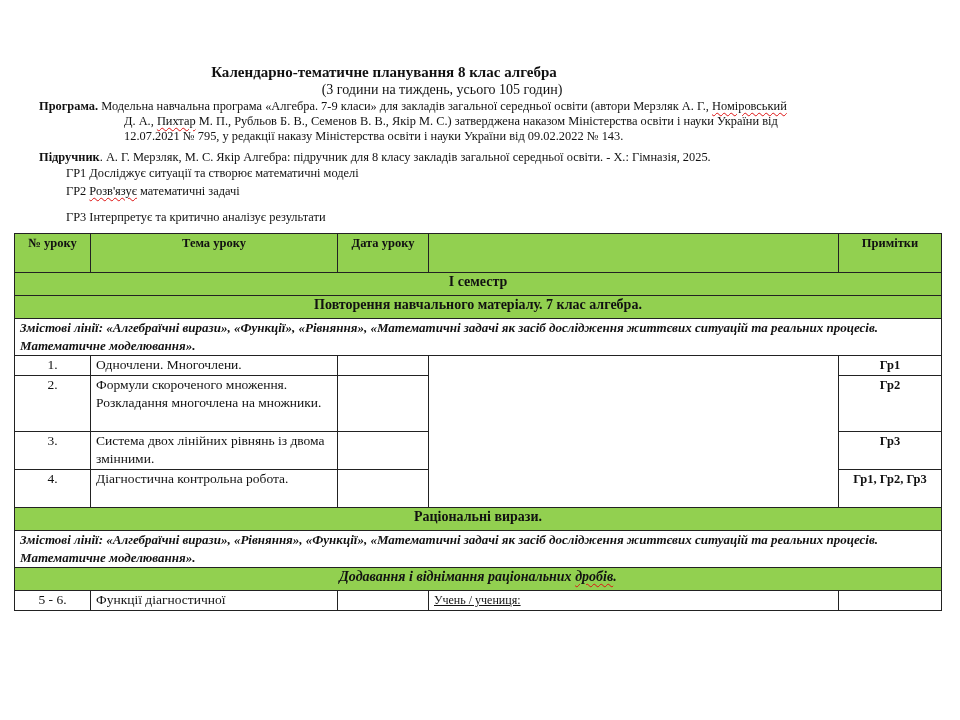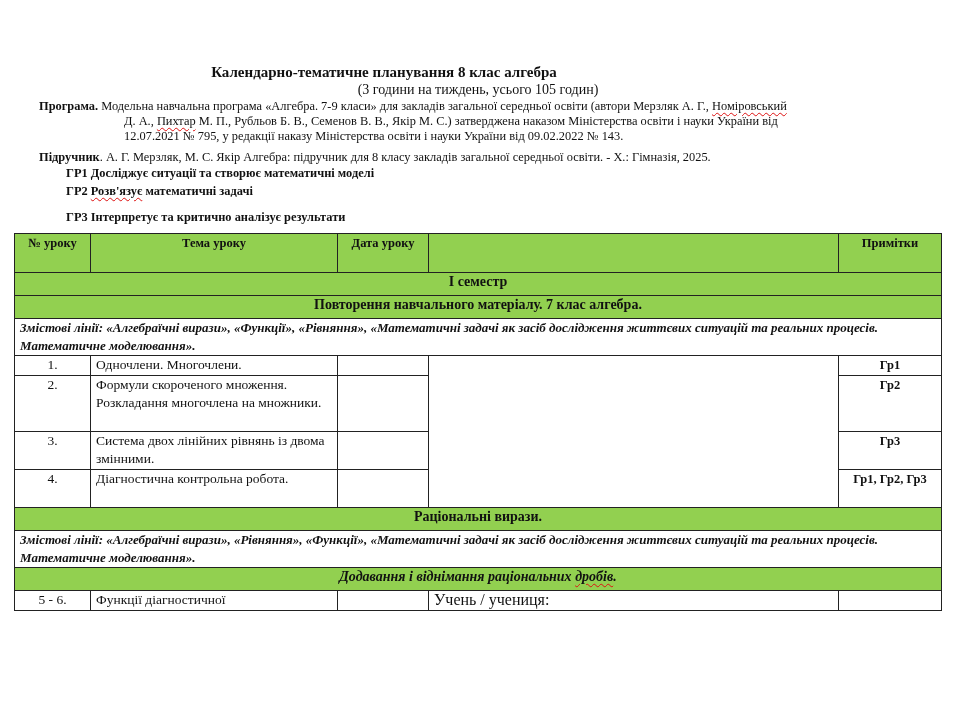--- a/index.html
+++ b/index.html
@@ -7,26 +7,26 @@
     width: 960px; height: 720px; background: #ffffff; position: relative; overflow: hidden;
     font-family: "Liberation Serif", "DejaVu Serif", serif; color: #111;
   }
   .header { position: absolute; left: 0; top: 0; width: 960px; }
   .title {
     position: absolute; top: 63px; left: 0; width: 768px; text-align: center;
     font-weight: bold; font-size: 15px; line-height: 18px;
   }
   .subtitle {
     position: absolute; top: 81px; left: 0; width: 884px; text-align: center;
-    font-size: 14px; line-height: 17px; padding-left: 36px;
+    font-size: 14px; line-height: 17px;
   }
   .para { position: absolute; font-size: 12.4px; line-height: 15px; white-space: nowrap; }
   .para b { font-weight: bold; }
   .wavy { text-decoration: underline wavy #d11; text-decoration-thickness: 1px; text-underline-offset: 2px; }
-  .gr { position: absolute; left: 66px; font-weight: bold; font-size: 12.4px; line-height: 15px; white-space: nowrap; }
+  .gr { position: absolute; left: 66px; font-weight: normal; font-size: 12.4px; line-height: 15px; white-space: nowrap; }
 
   table.plan {
     position: absolute; left: 14px; top: 233px; width: 927px;
     border-collapse: collapse; table-layout: fixed;
     font-size: 13.5px;
   }
   table.plan td {
     border: 1px solid #222; padding: 0 5px; vertical-align: top; line-height: 18px;
   }
   .green { background: #92d050; }
@@ -34,21 +34,21 @@
   .band td { text-align: center; font-weight: bold; height: 22px; line-height: 22px; font-size: 14px; }
   .band.ital td { font-style: italic; }
   .lines td { font-weight: bold; font-style: italic; font-size: 13px; line-height: 21px; padding: 1px 5px; }
   .row td.num { text-align: center; }
   .row td.note { text-align: center; font-weight: bold; font-size: 12.5px; }
   .row1 td { height: 19px; }
   .row2 td { height: 55px; }
   .row3 td { height: 37px; }
   .row4 td { height: 37px; }
   .row5 td { height: 19px; }
-  .student { font-size: 16px; font-family: "Liberation Serif", serif; }
+  .student { font-size: 12px; font-family: "Liberation Serif", serif; text-decoration: underline; }
 </style>
 </head>
 <body>
 
 <div class="header">
   <div class="title">Календарно-тематичне планування 8 клас алгебра</div>
   <div class="subtitle">(3 години на тиждень, усього 105 годин)</div>
 
   <div class="para" style="left:39px; top:99px;">
     <b>Програма.</b><span> Модельна навчальна програма «Алгебра. 7-9 класи» для закладів загальної середньої освіти (автори Мерзляк А. Г., </span><span class="wavy">Номіровський</span>

